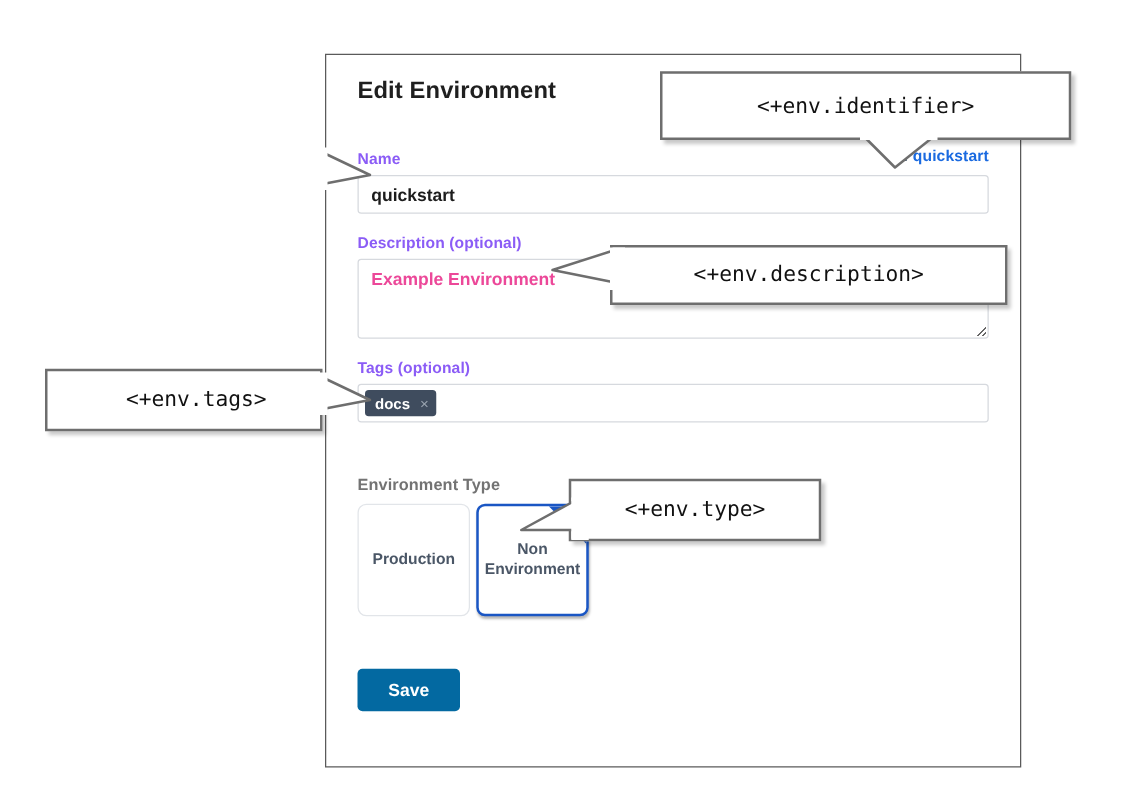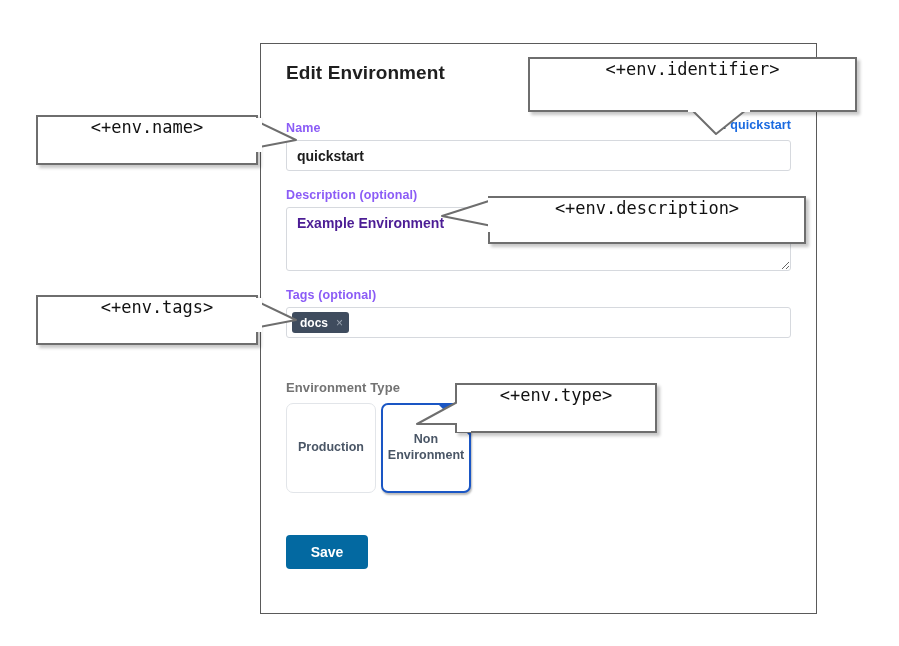--- a/index.html
+++ b/index.html
@@ -85,21 +85,21 @@
   .text-area {
     box-sizing: border-box;
     width: 100%;
     height: 64px;
     border: 1px solid #d6d9de;
     border-radius: 3px;
     background: #fff;
     font-family: "Liberation Sans", sans-serif;
     font-size: 14px;
     font-weight: bold;
-    color: #4c1d95;
+    color: #ec4899;
     padding: 7px 10px;
     resize: vertical;
     outline: none;
     display: block;
   }
 
   .tags-input {
     box-sizing: border-box;
     width: 100%;
     height: 31px;
@@ -198,20 +198,21 @@
   }
 
   
   .callout {
     position: absolute;
     box-sizing: border-box;
     border: 2px solid #6e6e6e;
     background: #ffffff;
     box-shadow: 3px 3px 3px rgba(0,0,0,0.22);
     display: flex;
+    align-items: center;
     justify-content: center;
     font-family: "DejaVu Sans Mono", monospace;
     font-size: 17px;
     color: #111111;
     z-index: 5;
   }
   .callout-text { white-space: nowrap; }
 
   
   .tail {
@@ -274,23 +275,20 @@
           <span class="card-corner"></span>
           <span class="card-check">✓</span>
         </div>
       </div>
 
       <button class="save-button">Save</button>
 
     </div>
   </div>
 
-  <div class="callout" style="left:36px; top:115px; width:222px; height:50px;">
-    <span class="callout-text">&lt;+env.name&gt;</span>
-  </div>
   <svg class="tail" style="left:252px; top:118px;" width="46" height="34">
     <polygon points="2,2 2,30 44,22" fill="#ffffff" stroke="#6e6e6e" stroke-width="2" stroke-linejoin="round"></polygon>
     <rect x="0" y="0" width="10" height="34" fill="#ffffff"></rect>
   </svg>
 
   <div class="callout" style="left:36px; top:295px; width:222px; height:50px;padding-left:20px;">
     <span class="callout-text">&lt;+env.tags&gt;</span>
   </div>
   <svg class="tail" style="left:252px; top:298px;" width="46" height="34">
     <polygon points="2,2 2,30 44,22" fill="#ffffff" stroke="#6e6e6e" stroke-width="2" stroke-linejoin="round"></polygon>

